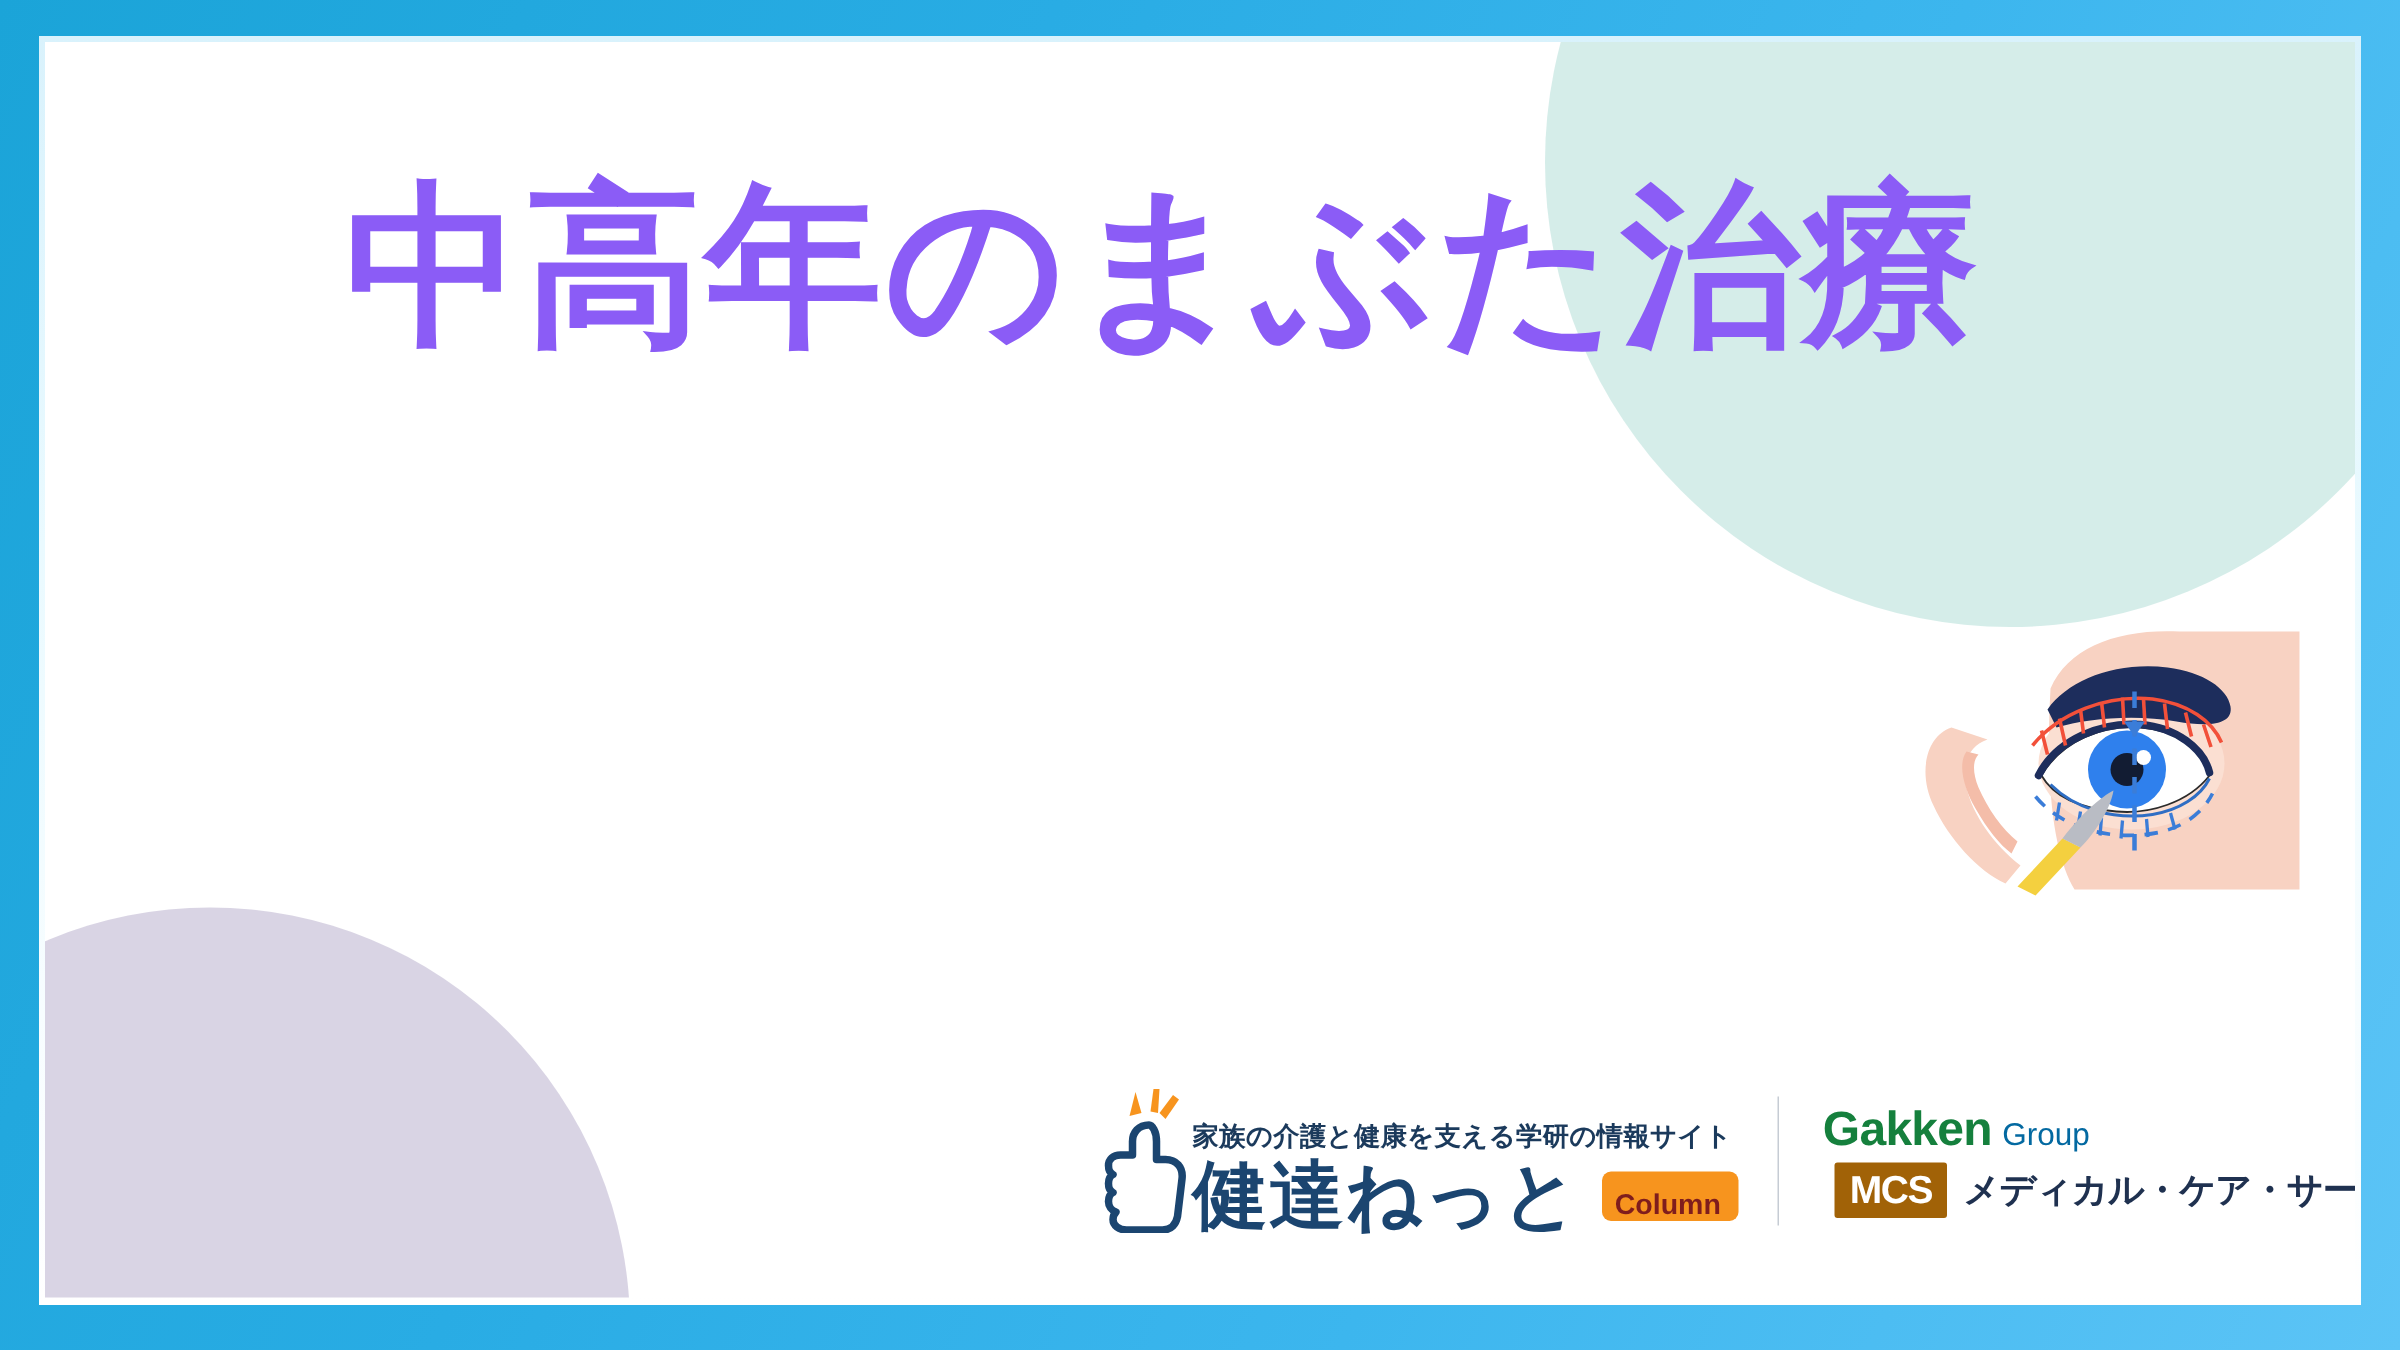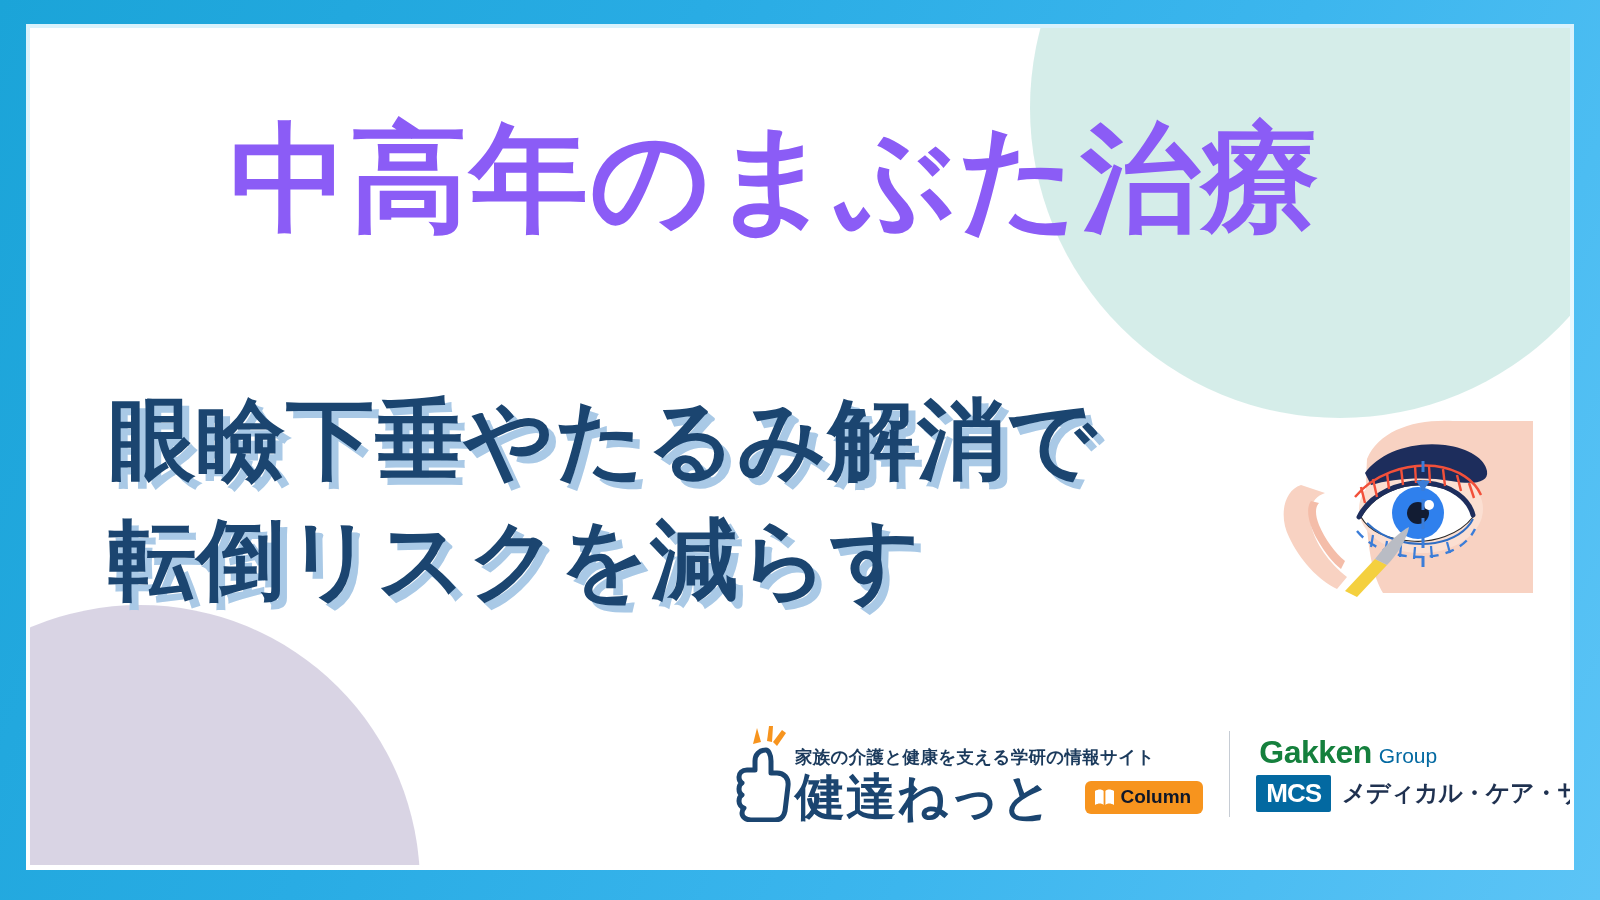--- a/index.html
+++ b/index.html
@@ -66,62 +66,58 @@
     position:absolute; left:705px; top:698px;
     display:flex; align-items:center; gap:0;
   }
   #kentatsu { display:flex; align-items:flex-end; }
   #thumb-wrap { width:56px; height:96px; position:relative; margin-right:4px; }
   #kent-text { display:flex; flex-direction:column; }
   #tagline {
     font-size:17.5px; font-weight:700; letter-spacing:.3px;
     color:#1b3a5c; margin-bottom:3px; white-space:nowrap;
   }
-  #brand-row { display:flex; align-items:center; gap:31px; }
+  #brand-row { display:flex; align-items:center; gap:14px; }
   #brandname {
     font-size:50px; font-weight:900; letter-spacing:1px;
     color:#1b4570; line-height:1; white-space:nowrap;
   }
   #column-badge {
-    background:#f7941e; color:#0f172a; border-radius:6px;
+    background:#f7941e; color:#7f1d1d; border-radius:6px;
     padding:6px 12px 6px 9px; display:flex; align-items:center; gap:6px;
-    font-size:19px; font-weight:800; height:33px; white-space:nowrap;
+    font-size:19px; font-weight:800; height:33px; white-space:nowrap;flex-direction:column;
   }
 
   #divider { width:1px; height:86px; background:#c6ccd4; margin:0 26px; }
 
   #gakken-block { display:flex; flex-direction:column; gap:7px; }
   #gakken-row { display:flex; align-items:baseline; gap:7px; padding-left:3px; }
   #gakken-name { font-size:32px; font-weight:900; color:#15803d; letter-spacing:-.5px; line-height:1; }
   #gakken-group { font-size:21px; font-weight:400; color:#0369a1; letter-spacing:0; line-height:1; }
   #mcs-row { display:flex; align-items:center; gap:11px; }
   #mcs-box {
-    background:#0369a1; color:#ffffff; font-size:26px; font-weight:900;
-    letter-spacing:-1px; padding:5px 10px; border-radius:2px; line-height:1.05;
+    background:#a16207; color:#ffffff; font-size:26px; font-weight:900;
+    letter-spacing:-1px; padding:5px 10px; border-radius:2px; line-height:1.05;margin-left:11px;
   }
   #mcs-text { font-size:24px; font-weight:800; color:#1f3150; letter-spacing:-.5px; white-space:nowrap; }
 </style>
 </head>
 <body>
 
 <div id="poster">
 
   <div id="rim"></div>
 
   <div id="card">
 
     <div id="blob-teal"></div>
     <div id="blob-lav"></div>
 
     <div id="title">中高年のまぶた治療</div>
 
-    <div id="subtitle">
-      <span class="ln">眼瞼下垂やたるみ解消で</span>
-      <span class="ln">転倒リスクを減らす</span>
-    </div>
 
     <svg id="eye-illo" viewBox="0 0 260 185">
 
       <path d="M92 46 C104 18 138 6 178 8 L258 8 L258 180 L108 180 C96 160 88 120 92 46 Z" fill="#f8d2c2"></path>
 
       <path d="M26 72 C8 78 4 104 14 124 C24 146 44 168 62 176 L72 164 C54 150 40 130 36 112 C32 96 38 84 50 80 Z" fill="#f8d2c2"></path>
       <path d="M36 88 C30 96 34 112 42 126 C50 140 58 150 66 156 L70 148 C60 140 50 126 44 112 C40 102 40 94 44 90 Z" fill="#f4bda9"></path>
 
       <ellipse cx="146" cy="96" rx="62" ry="44" fill="#fbdfd2"></ellipse>
 

